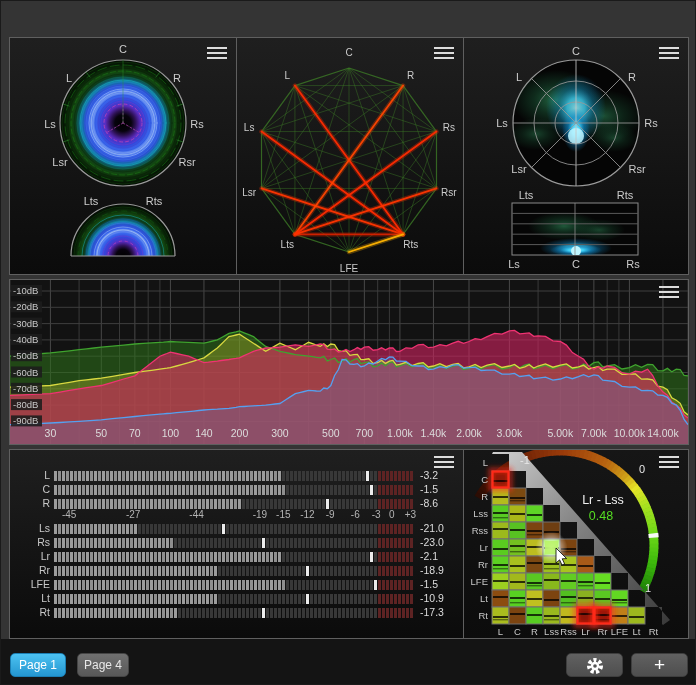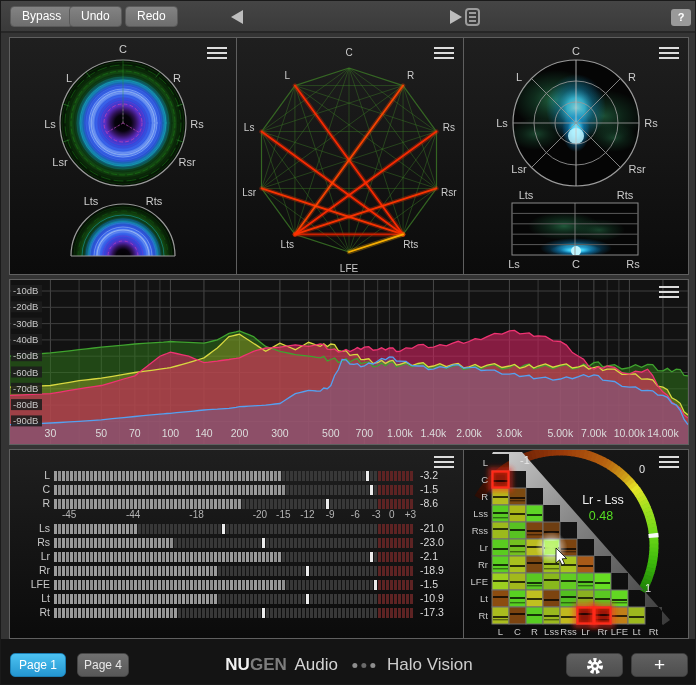--- a/index.html
+++ b/index.html
@@ -61,33 +61,20 @@
     background:linear-gradient(#616161,#4e4e4e); border:1px solid #3e3e3e; text-align:center; }
   .gear { left:565px; } .plus { left:630px; color:#fff; font-size:19px; line-height:21px; }
 
   svg text { font-family:"Liberation Sans", sans-serif; }
 </style>
 </head>
 <body>
 
 <div class="app">
 
-  <header class="toolbar">
-    <div class="tb-btn" style="left:9px;">Bypass</div>
-    <div class="tb-btn" style="left:68px;">Undo</div>
-    <div class="tb-btn" style="left:124px;">Redo</div>
-    <span class="tri-left"></span>
-    <span class="tri-right"></span>
-    <span class="list-ic">
-        <i></i>
-        <i></i>
-        <i></i>
-      </span>
-    <div class="help-btn">?</div>
-  </header>
 
   <section class="panel p-scope">
     <svg width="226" height="236" viewBox="0 0 226 236">
       <defs>
         <radialGradient id="scopeGrad" cx="50%" cy="50%" r="50%">
           <stop offset="0" stop-color="#000000"></stop>
             <stop offset="0.13" stop-color="#07030d"></stop>
           <stop offset="0.20" stop-color="#2e1256"></stop>
             <stop offset="0.28" stop-color="#5a2cc0"></stop>
           <stop offset="0.36" stop-color="#3346da"></stop>
@@ -463,23 +450,23 @@
           <span class="m-bar"><i class="m-seg" style="background: rgb(156, 156, 156);"></i><i class="m-seg" style="background: rgb(143, 143, 143);"></i><i class="m-seg" style="background: rgb(156, 156, 156);"></i><i class="m-seg" style="background: rgb(143, 143, 143);"></i><i class="m-seg" style="background: rgb(156, 156, 156);"></i><i class="m-seg" style="background: rgb(143, 143, 143);"></i><i class="m-seg" style="background: rgb(156, 156, 156);"></i><i class="m-seg" style="background: rgb(143, 143, 143);"></i><i class="m-seg" style="background: rgb(156, 156, 156);"></i><i class="m-seg" style="background: rgb(143, 143, 143);"></i><i class="m-seg" style="background: rgb(156, 156, 156);"></i><i class="m-seg" style="background: rgb(143, 143, 143);"></i><i class="m-seg" style="background: rgb(156, 156, 156);"></i><i class="m-seg" style="background: rgb(143, 143, 143);"></i><i class="m-seg" style="background: rgb(156, 156, 156);"></i><i class="m-seg" style="background: rgb(143, 143, 143);"></i><i class="m-seg" style="background: rgb(156, 156, 156);"></i><i class="m-seg" style="background: rgb(143, 143, 143);"></i><i class="m-seg" style="background: rgb(156, 156, 156);"></i><i class="m-seg" style="background: rgb(143, 143, 143);"></i><i class="m-seg" style="background: rgb(156, 156, 156);"></i><i class="m-seg" style="background: rgb(143, 143, 143);"></i><i class="m-seg" style="background: rgb(156, 156, 156);"></i><i class="m-seg" style="background: rgb(143, 143, 143);"></i><i class="m-seg" style="background: rgb(156, 156, 156);"></i><i class="m-seg" style="background: rgb(143, 143, 143);"></i><i class="m-seg" style="background: rgb(156, 156, 156);"></i><i class="m-seg" style="background: rgb(143, 143, 143);"></i><i class="m-seg" style="background: rgb(156, 156, 156);"></i><i class="m-seg" style="background: rgb(143, 143, 143);"></i><i class="m-seg" style="background: rgb(156, 156, 156);"></i><i class="m-seg" style="background: rgb(143, 143, 143);"></i><i class="m-seg" style="background: rgb(156, 156, 156);"></i><i class="m-seg" style="background: rgb(143, 143, 143);"></i><i class="m-seg" style="background: rgb(156, 156, 156);"></i><i class="m-seg" style="background: rgb(143, 143, 143);"></i><i class="m-seg" style="background: rgb(156, 156, 156);"></i><i class="m-seg" style="background: rgb(143, 143, 143);"></i><i class="m-seg" style="background: rgb(156, 156, 156);"></i><i class="m-seg" style="background: rgb(143, 143, 143);"></i><i class="m-seg" style="background: rgb(156, 156, 156);"></i><i class="m-seg" style="background: rgb(56, 56, 56);"></i><i class="m-seg" style="background: rgb(56, 56, 56);"></i><i class="m-seg" style="background: rgb(56, 56, 56);"></i><i class="m-seg" style="background: rgb(56, 56, 56);"></i><i class="m-seg" style="background: rgb(56, 56, 56);"></i><i class="m-seg" style="background: rgb(56, 56, 56);"></i><i class="m-seg" style="background: rgb(56, 56, 56);"></i><i class="m-seg" style="background: rgb(56, 56, 56);"></i><i class="m-seg" style="background: rgb(56, 56, 56);"></i><i class="m-seg" style="background: rgb(56, 56, 56);"></i><i class="m-seg" style="background: rgb(56, 56, 56);"></i><i class="m-seg" style="background: rgb(56, 56, 56);"></i><i class="m-seg" style="background: rgb(56, 56, 56);"></i><i class="m-seg" style="background: rgb(56, 56, 56);"></i><i class="m-seg" style="background: rgb(56, 56, 56);"></i><i class="m-seg" style="background: rgb(56, 56, 56);"></i><i class="m-seg" style="background: rgb(56, 56, 56);"></i><i class="m-seg" style="background: rgb(56, 56, 56);"></i><i class="m-seg" style="background: rgb(56, 56, 56);"></i><i class="m-seg" style="background: rgb(56, 56, 56);"></i><i class="m-seg" style="background: rgb(56, 56, 56);"></i><i class="m-seg" style="background: rgb(56, 56, 56);"></i><i class="m-seg" style="background: rgb(236, 236, 236);"></i><i class="m-seg" style="background: rgb(56, 56, 56);"></i><i class="m-seg" style="background: rgb(56, 56, 56);"></i><i class="m-seg" style="background: rgb(56, 56, 56);"></i><i class="m-seg" style="background: rgb(56, 56, 56);"></i><i class="m-seg" style="background: rgb(56, 56, 56);"></i><i class="m-seg" style="background: rgb(56, 56, 56);"></i><i class="m-seg" style="background: rgb(56, 56, 56);"></i><i class="m-seg" style="background: rgb(56, 56, 56);"></i><i class="m-seg" style="background: rgb(56, 56, 56);"></i><i class="m-seg" style="background: rgb(56, 56, 56);"></i><i class="m-seg" style="background: rgb(56, 56, 56);"></i><i class="m-seg" style="background: rgb(56, 56, 56);"></i><i class="m-seg" style="background: rgb(56, 56, 56);"></i><i class="m-seg" style="background: rgb(56, 56, 56);"></i><i class="m-seg" style="background: rgb(56, 56, 56);"></i><i class="m-seg" style="background: rgb(56, 56, 56);"></i><i class="m-seg" style="background: rgb(56, 56, 56);"></i><i class="m-seg" style="background: rgb(94, 35, 35);"></i><i class="m-seg" style="background: rgb(94, 35, 35);"></i><i class="m-seg" style="background: rgb(94, 35, 35);"></i><i class="m-seg" style="background: rgb(94, 35, 35);"></i><i class="m-seg" style="background: rgb(94, 35, 35);"></i><i class="m-seg" style="background: rgb(94, 35, 35);"></i><i class="m-seg" style="background: rgb(94, 35, 35);"></i><i class="m-seg" style="background: rgb(94, 35, 35);"></i><i class="m-seg" style="background: rgb(94, 35, 35);"></i></span>
           <span class="m-val">-10.9</span>
         </div>
         <div class="m-row" style="top: 157px;">
           <span class="m-label">Rt</span>
           <span class="m-bar"><i class="m-seg" style="background: rgb(156, 156, 156);"></i><i class="m-seg" style="background: rgb(143, 143, 143);"></i><i class="m-seg" style="background: rgb(156, 156, 156);"></i><i class="m-seg" style="background: rgb(143, 143, 143);"></i><i class="m-seg" style="background: rgb(156, 156, 156);"></i><i class="m-seg" style="background: rgb(143, 143, 143);"></i><i class="m-seg" style="background: rgb(156, 156, 156);"></i><i class="m-seg" style="background: rgb(143, 143, 143);"></i><i class="m-seg" style="background: rgb(156, 156, 156);"></i><i class="m-seg" style="background: rgb(143, 143, 143);"></i><i class="m-seg" style="background: rgb(156, 156, 156);"></i><i class="m-seg" style="background: rgb(143, 143, 143);"></i><i class="m-seg" style="background: rgb(156, 156, 156);"></i><i class="m-seg" style="background: rgb(143, 143, 143);"></i><i class="m-seg" style="background: rgb(156, 156, 156);"></i><i class="m-seg" style="background: rgb(143, 143, 143);"></i><i class="m-seg" style="background: rgb(156, 156, 156);"></i><i class="m-seg" style="background: rgb(143, 143, 143);"></i><i class="m-seg" style="background: rgb(156, 156, 156);"></i><i class="m-seg" style="background: rgb(143, 143, 143);"></i><i class="m-seg" style="background: rgb(156, 156, 156);"></i><i class="m-seg" style="background: rgb(143, 143, 143);"></i><i class="m-seg" style="background: rgb(156, 156, 156);"></i><i class="m-seg" style="background: rgb(143, 143, 143);"></i><i class="m-seg" style="background: rgb(156, 156, 156);"></i><i class="m-seg" style="background: rgb(143, 143, 143);"></i><i class="m-seg" style="background: rgb(156, 156, 156);"></i><i class="m-seg" style="background: rgb(143, 143, 143);"></i><i class="m-seg" style="background: rgb(156, 156, 156);"></i><i class="m-seg" style="background: rgb(143, 143, 143);"></i><i class="m-seg" style="background: rgb(156, 156, 156);"></i><i class="m-seg" style="background: rgb(56, 56, 56);"></i><i class="m-seg" style="background: rgb(56, 56, 56);"></i><i class="m-seg" style="background: rgb(56, 56, 56);"></i><i class="m-seg" style="background: rgb(56, 56, 56);"></i><i class="m-seg" style="background: rgb(56, 56, 56);"></i><i class="m-seg" style="background: rgb(56, 56, 56);"></i><i class="m-seg" style="background: rgb(56, 56, 56);"></i><i class="m-seg" style="background: rgb(56, 56, 56);"></i><i class="m-seg" style="background: rgb(56, 56, 56);"></i><i class="m-seg" style="background: rgb(56, 56, 56);"></i><i class="m-seg" style="background: rgb(56, 56, 56);"></i><i class="m-seg" style="background: rgb(56, 56, 56);"></i><i class="m-seg" style="background: rgb(56, 56, 56);"></i><i class="m-seg" style="background: rgb(56, 56, 56);"></i><i class="m-seg" style="background: rgb(56, 56, 56);"></i><i class="m-seg" style="background: rgb(56, 56, 56);"></i><i class="m-seg" style="background: rgb(56, 56, 56);"></i><i class="m-seg" style="background: rgb(56, 56, 56);"></i><i class="m-seg" style="background: rgb(56, 56, 56);"></i><i class="m-seg" style="background: rgb(56, 56, 56);"></i><i class="m-seg" style="background: rgb(56, 56, 56);"></i><i class="m-seg" style="background: rgb(236, 236, 236);"></i><i class="m-seg" style="background: rgb(56, 56, 56);"></i><i class="m-seg" style="background: rgb(56, 56, 56);"></i><i class="m-seg" style="background: rgb(56, 56, 56);"></i><i class="m-seg" style="background: rgb(56, 56, 56);"></i><i class="m-seg" style="background: rgb(56, 56, 56);"></i><i class="m-seg" style="background: rgb(56, 56, 56);"></i><i class="m-seg" style="background: rgb(56, 56, 56);"></i><i class="m-seg" style="background: rgb(56, 56, 56);"></i><i class="m-seg" style="background: rgb(56, 56, 56);"></i><i class="m-seg" style="background: rgb(56, 56, 56);"></i><i class="m-seg" style="background: rgb(56, 56, 56);"></i><i class="m-seg" style="background: rgb(56, 56, 56);"></i><i class="m-seg" style="background: rgb(56, 56, 56);"></i><i class="m-seg" style="background: rgb(56, 56, 56);"></i><i class="m-seg" style="background: rgb(56, 56, 56);"></i><i class="m-seg" style="background: rgb(56, 56, 56);"></i><i class="m-seg" style="background: rgb(56, 56, 56);"></i><i class="m-seg" style="background: rgb(56, 56, 56);"></i><i class="m-seg" style="background: rgb(56, 56, 56);"></i><i class="m-seg" style="background: rgb(56, 56, 56);"></i><i class="m-seg" style="background: rgb(56, 56, 56);"></i><i class="m-seg" style="background: rgb(56, 56, 56);"></i><i class="m-seg" style="background: rgb(56, 56, 56);"></i><i class="m-seg" style="background: rgb(56, 56, 56);"></i><i class="m-seg" style="background: rgb(56, 56, 56);"></i><i class="m-seg" style="background: rgb(56, 56, 56);"></i><i class="m-seg" style="background: rgb(56, 56, 56);"></i><i class="m-seg" style="background: rgb(56, 56, 56);"></i><i class="m-seg" style="background: rgb(94, 35, 35);"></i><i class="m-seg" style="background: rgb(94, 35, 35);"></i><i class="m-seg" style="background: rgb(94, 35, 35);"></i><i class="m-seg" style="background: rgb(94, 35, 35);"></i><i class="m-seg" style="background: rgb(94, 35, 35);"></i><i class="m-seg" style="background: rgb(94, 35, 35);"></i><i class="m-seg" style="background: rgb(94, 35, 35);"></i><i class="m-seg" style="background: rgb(94, 35, 35);"></i><i class="m-seg" style="background: rgb(94, 35, 35);"></i></span>
           <span class="m-val">-17.3</span>
         </div>
         <div class="m-scale">
           <span class="m-tick" style="left: 15.12px;">-45</span>
-          <span class="m-tick" style="left: 79.2px;">-44</span>
-          <span class="m-tick" style="left: 142.56px;">-18</span>
-          <span class="m-tick" style="left: 205.92px;">-20</span>
+          <span class="m-tick" style="left: 79.2px;">-27</span>
+          <span class="m-tick" style="left: 142.56px;">-44</span>
+          <span class="m-tick" style="left: 205.92px;">-19</span>
           <span class="m-tick" style="left: 229.32px;">-15</span>
           <span class="m-tick" style="left: 253.44px;">-12</span>
           <span class="m-tick" style="left: 276.12px;">-9</span>
           <span class="m-tick" style="left: 301.32px;">-6</span>
           <span class="m-tick" style="left: 322.2px;">-3</span>
           <span class="m-tick" style="left: 337.68px;">0</span>
           <span class="m-tick" style="left: 356.4px;">+3</span>
         </div>
       </div>
     <div class="burger">
@@ -724,24 +711,20 @@
     <div class="burger">
         <i></i>
         <i></i>
         <i></i>
       </div>
   </section>
 
   <footer class="footer">
     <div class="pg-btn pg1">Page 1</div>
     <div class="pg-btn pg2">Page 4</div>
-    <div class="brand">
-      <span class="b-nu">NU</span><span class="b-gen">GEN</span>
-      <span class="b-audio">Audio</span><span class="dots"><i style="background:#8e8e8e;"></i><i style="background:#6a6a6a;"></i><i style="background:#8e8e8e;"></i></span><span class="b-prod">Halo Vision</span>
-    </div>
     <div class="ftr-btn gear">
       <svg width="20" height="20" viewBox="0 0 20 20" style="margin-top:2px;">
         <circle cx="10" cy="10" r="6" fill="none" stroke="#ffffff" stroke-width="4" stroke-dasharray="3,2.2"></circle>
         <circle cx="10" cy="10" r="4.2" fill="#ffffff"></circle>
         <circle cx="10" cy="10" r="1.8" fill="#555555"></circle>
       </svg>
     </div>
     <div class="ftr-btn plus"><span>+</span></div>
   </footer>
 </div>

